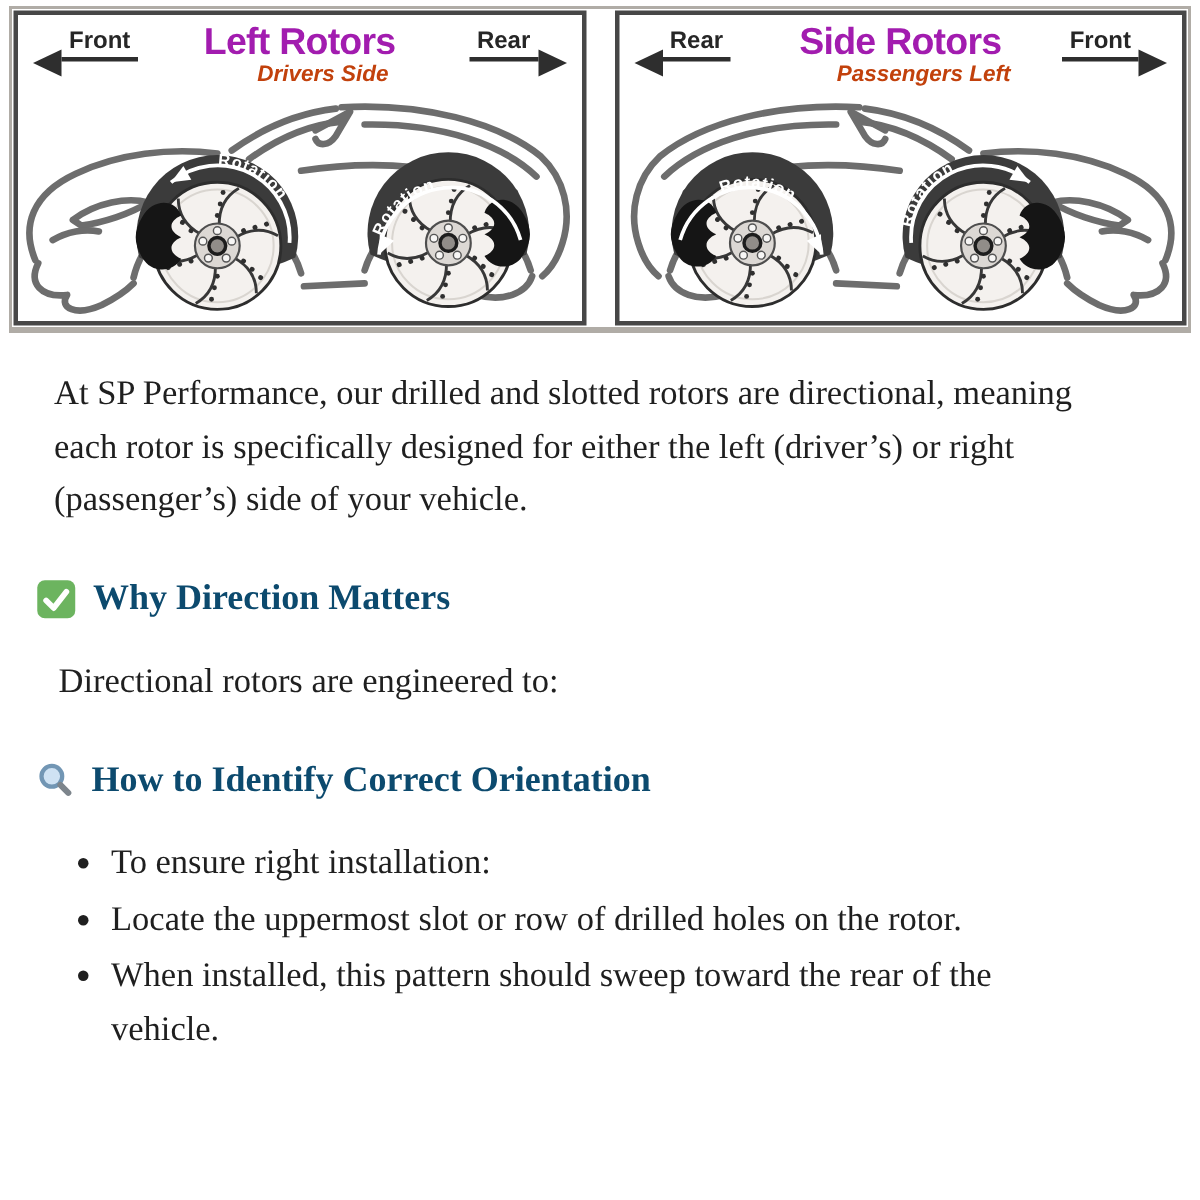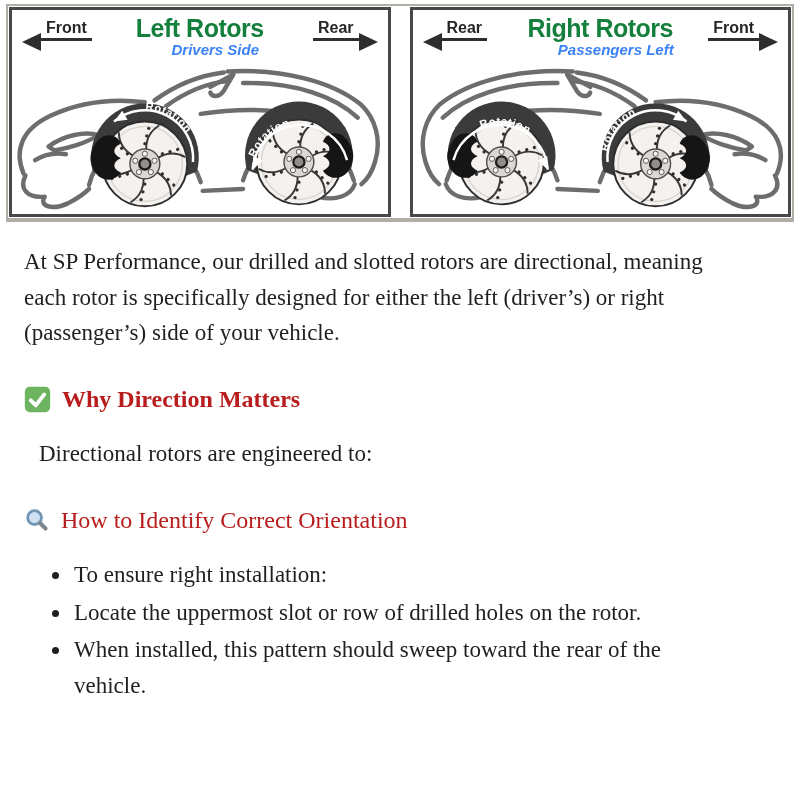--- a/index.html
+++ b/index.html
@@ -9,22 +9,22 @@
   *{box-sizing:border-box;}
   html,body{margin:0;padding:0;background:#ffffff;}
   body{width:800px;font-family:"Liberation Serif",serif;color:var(--text_color);}
 
   
   .diagram{display:flex;gap:19px;margin:4px 6px 0 6px;border:2px solid var(--frame_gray);
            background:#fff;padding:1px;border-bottom-width:4px;}
   .panel{flex:1;border:3px solid var(--panel_border);position:relative;background:#fff;overflow:hidden;}
   .panel-header{position:relative;height:48px;}
   .panel-titles{position:absolute;left:0;right:0;top:4px;text-align:center;}
-  .panel-title{font:800 25px "Liberation Sans",sans-serif;letter-spacing:-.5px;color:#15803d;}
-  .panel-subtitle{font:700 italic 15px "Liberation Sans",sans-serif;color:#3b82f6;margin-top:-2px;padding-left:31px;}
+  .panel-title{font:800 25px "Liberation Sans",sans-serif;letter-spacing:-.5px;color:#a21caf;}
+  .panel-subtitle{font:700 italic 15px "Liberation Sans",sans-serif;color:#c2410c;margin-top:-2px;padding-left:31px;}
   .dir{position:absolute;top:9px;display:flex;align-items:flex-end;}
   .dir-left{left:10px;}
   .dir-right{right:10px;}
   .dir-label{font:800 16px "Liberation Sans",sans-serif;color:#262626;
              border-bottom:3.5px solid #2e2e2e;padding:0 5px 1px 5px;line-height:1.1;}
   .tri{width:0;height:0;border-top:9px solid transparent;border-bottom:9px solid transparent;
        transform:translateY(10px);}
   .tri-left{border-right:19px solid #2e2e2e;}
   .tri-right{border-left:19px solid #2e2e2e;}
   .car-svg{display:block;width:100%;height:auto;}
@@ -40,23 +40,23 @@
   .lug{fill:#f7f6f5;stroke:#555;stroke-width:1;}
   .hubcenter{fill:#918d89;stroke:#1d1d1d;stroke-width:2.4;}
   .caliper{fill:#151515;}
   .rot-arc{fill:none;stroke:#ffffff;stroke-width:2.6;}
   .rot-arrow{fill:#ffffff;}
   .rot-text{fill:#ffffff;font-family:"Liberation Sans",sans-serif;font-size:11.5px;font-weight:bold;letter-spacing:.6px;}
 
   
   .article{padding:14px 30px 26px 24px;font-size:23px;line-height:1.55;max-width:760px;}
   .article .measure{max-width:708px;}
-  .intro{margin:8px 0 6px 0;}
-  h2{display:flex;align-items:center;gap:11px;font-size:24px;margin:30px 0 18px 0;color:#b91c1c;}
-  h2.normal-weight{font-weight:normal;}
+  .intro{margin:8px 0 6px 12px;}
+  h2{display:flex;align-items:center;gap:11px;font-size:24px;margin:30px 0 18px 0;color:#0c4a6e;}
+  h2.normal-weight{font-weight:bold;}
   h2 .hd-icon{flex:0 0 auto;display:inline-flex;}
   .lead{margin:0 0 12px 15px;}
   ul{list-style:disc;margin:14px 0 10px 0;padding-left:48px;}
   li{margin:2px 0;padding-left:2px;}
 </style>
 </head>
 <body>
 
 <svg width="0" height="0" style="position:absolute" aria-hidden="true">
   <defs>
@@ -175,21 +175,21 @@
     </svg>
   </div>
 
   <div class="panel">
     <div class="panel-header">
       <div class="dir dir-left">
         <span class="tri tri-left"></span>
         <span class="dir-label">Rear</span>
       </div>
       <div class="panel-titles">
-        <div class="panel-title">Right Rotors</div>
+        <div class="panel-title">Side Rotors</div>
         <div class="panel-subtitle">Passengers Left</div>
       </div>
       <div class="dir dir-right">
         <span class="dir-label">Front</span>
         <span class="tri tri-right"></span>
       </div>
     </div>
     <svg class="car-svg" viewBox="0 0 390 162">
       <g transform="translate(390,0) scale(-1,1)">
           <use href="#carBody"></use>

